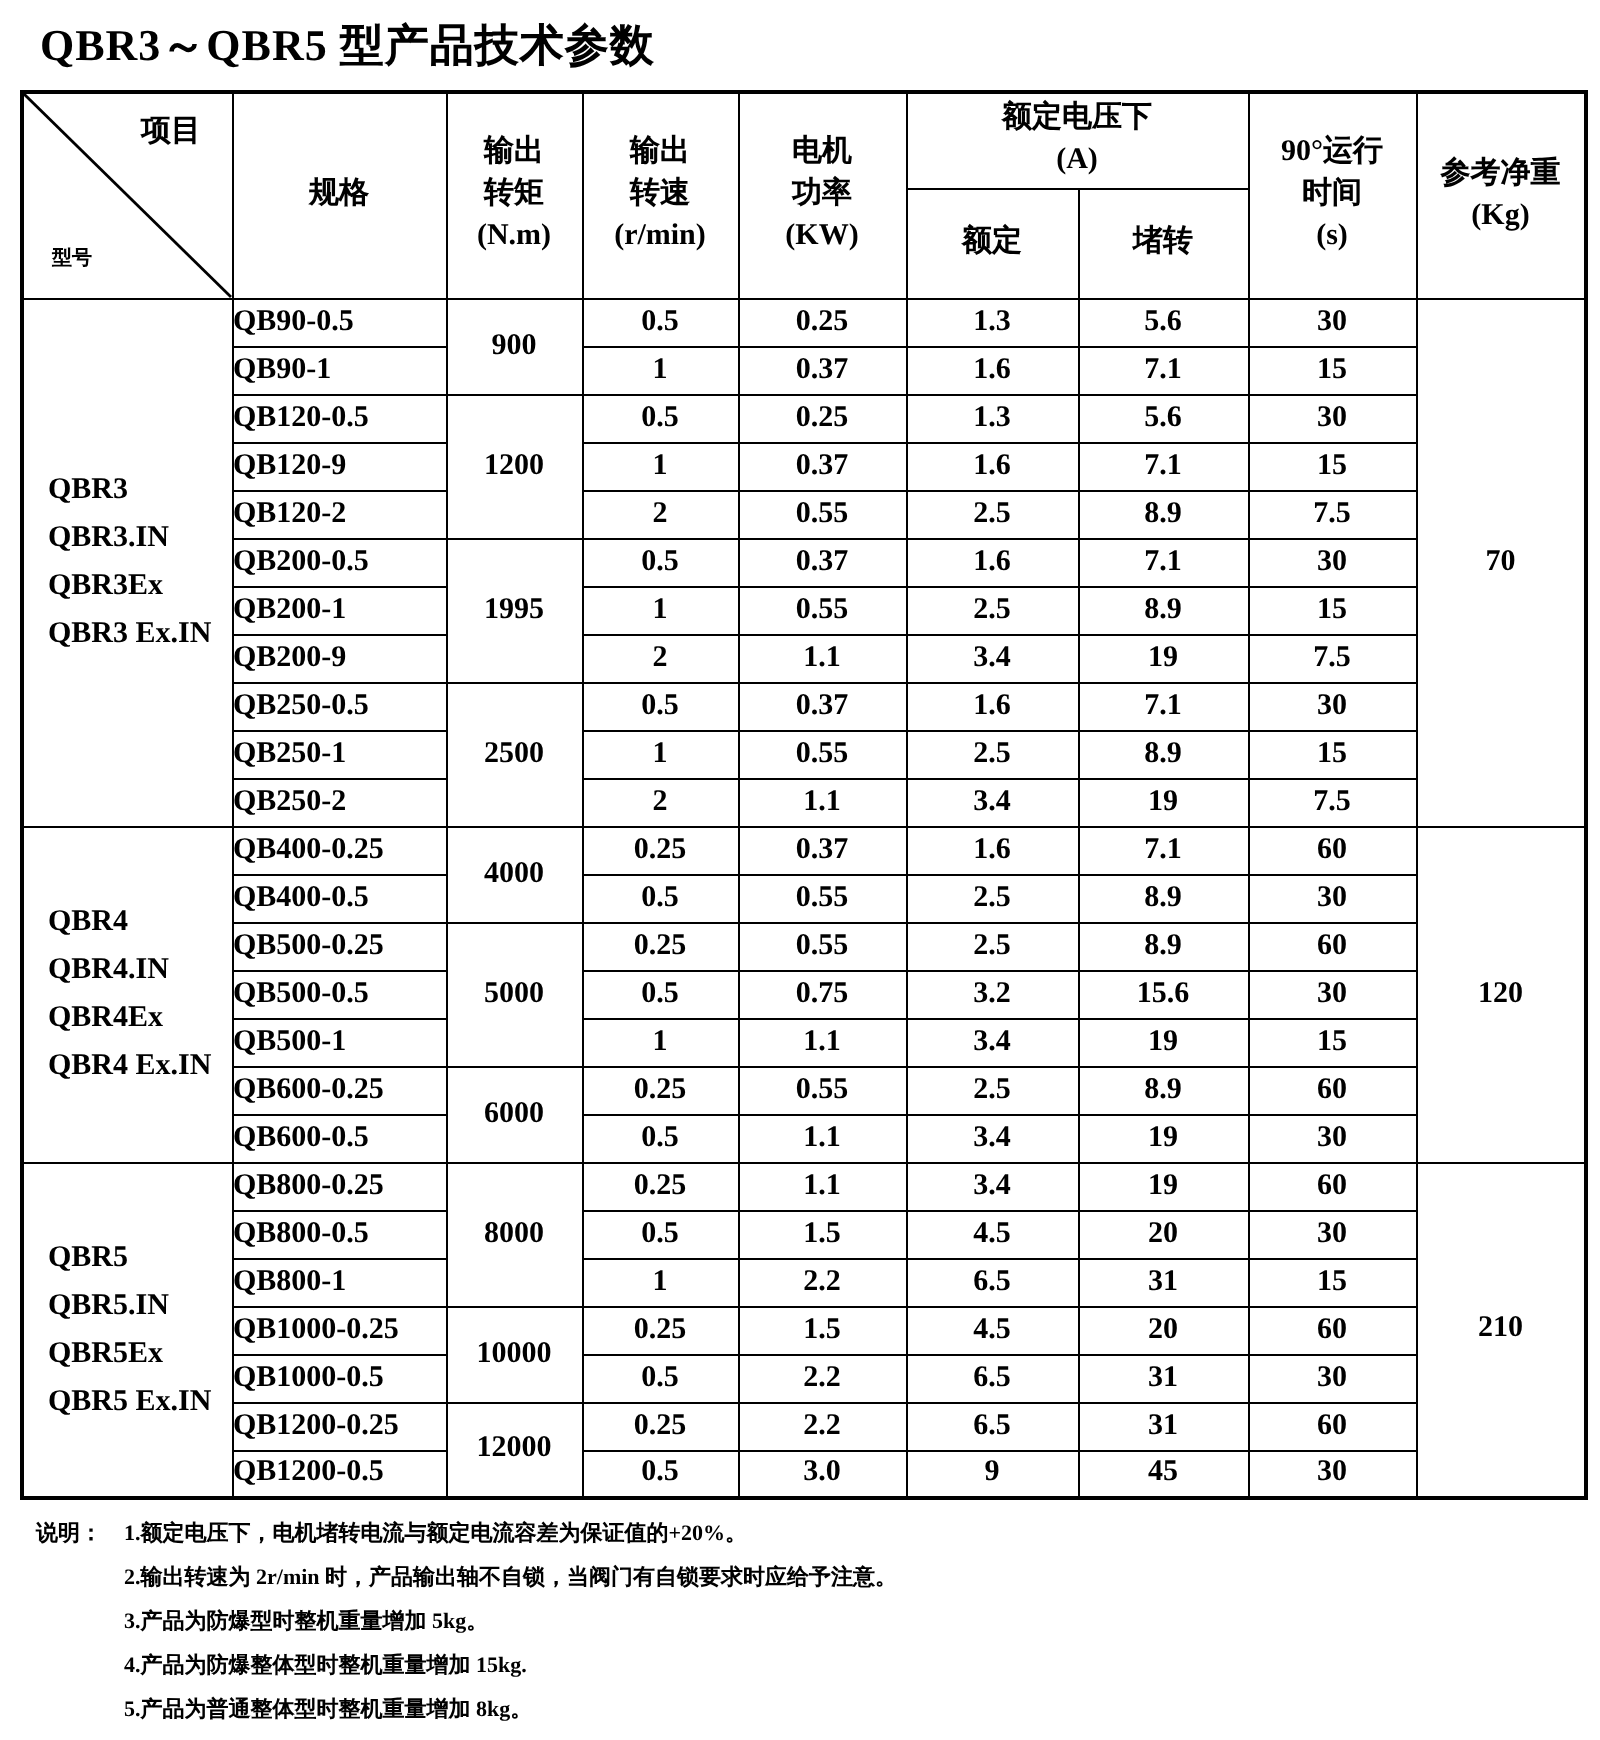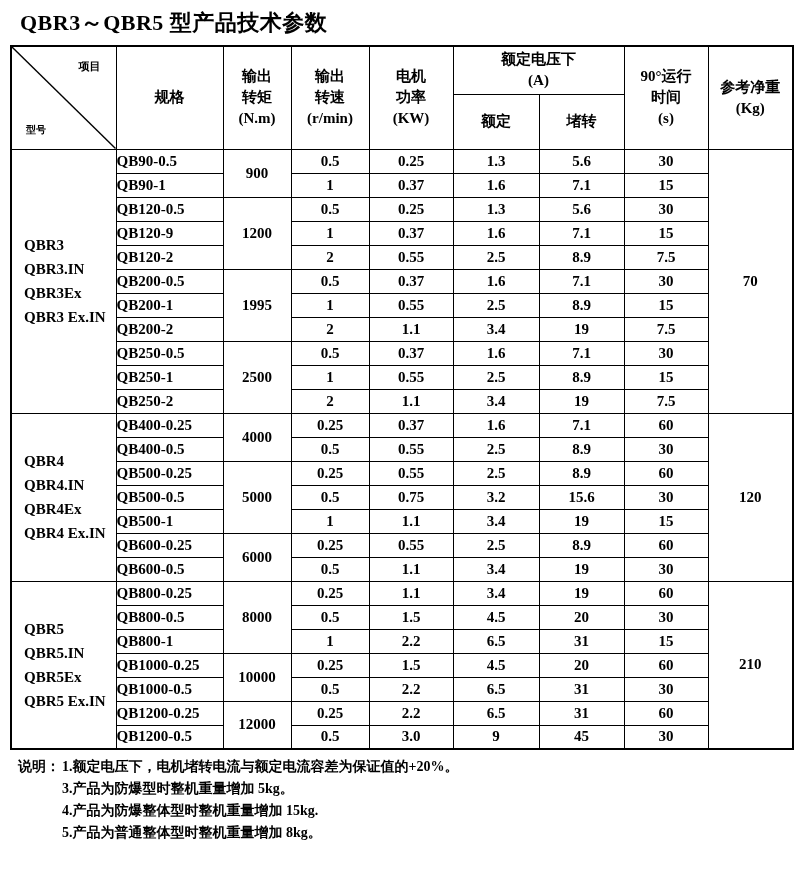--- a/index.html
+++ b/index.html
@@ -47,28 +47,28 @@
     padding-left: 12px;
     white-space: pre-line;
     line-height: 24px;
     font-size: 15px;
   }
 
   .diag {
     position: relative;
   }
   .diag .diag-svg { position: absolute; left: 0; top: 0; width: 100%; height: 100%; display: block; }
-  .diag .corner-top { position: absolute; top: 9px; right: 15px; font-size: 11px; text-align: center; }
+  .diag .corner-top { position: absolute; top: 9px; right: 15px; font-size: 15px; text-align: center; }
   .diag .corner-bottom { position: absolute; bottom: 9px; left: 14px; font-size: 10px; }
 
   .notes {
     position: relative;
     margin: 6px 0 0 18px;
     padding-left: 44px;
-    font-size: 14px;
+    font-size: 11px;
     font-weight: bold;
     line-height: 22px;
     width: 770px;
   }
   .notes-label { position: absolute; left: 0; top: 0; }
   .note-line { white-space: nowrap; }
 </style>
 </head>
 <body>
 
@@ -179,21 +179,21 @@
         </tr>
         <tr>
           <td class="spec">QB200-1</td>
           <td class="num">1</td>
           <td class="num">0.55</td>
           <td class="num">2.5</td>
           <td class="num">8.9</td>
           <td class="num">15</td>
         </tr>
         <tr>
-          <td class="spec">QB200-2</td>
+          <td class="spec">QB200-9</td>
           <td class="num">2</td>
           <td class="num">1.1</td>
           <td class="num">3.4</td>
           <td class="num">19</td>
           <td class="num">7.5</td>
         </tr>
         <tr>
           <td class="spec">QB250-0.5</td>
           <td rowspan="3" class="num">2500</td>
           <td class="num">0.5</td>
@@ -345,18 +345,19 @@
           <td class="num">9</td>
           <td class="num">45</td>
           <td class="num">30</td>
         </tr>
       </tbody>
   </table>
 
   <div class="notes">
     <span class="notes-label">说明：</span>
     <div class="note-line">1.额定电压下，电机堵转电流与额定电流容差为保证值的+20%。</div>
+    <div class="note-line">2.输出转速为 2r/min 时，产品输出轴不自锁，当阀门有自锁要求时应给予注意。</div>
     <div class="note-line">3.产品为防爆型时整机重量增加 5kg。</div>
     <div class="note-line">4.产品为防爆整体型时整机重量增加 15kg.</div>
     <div class="note-line">5.产品为普通整体型时整机重量增加 8kg。</div>
   </div>
 
 </div>
 
 </body></html>

